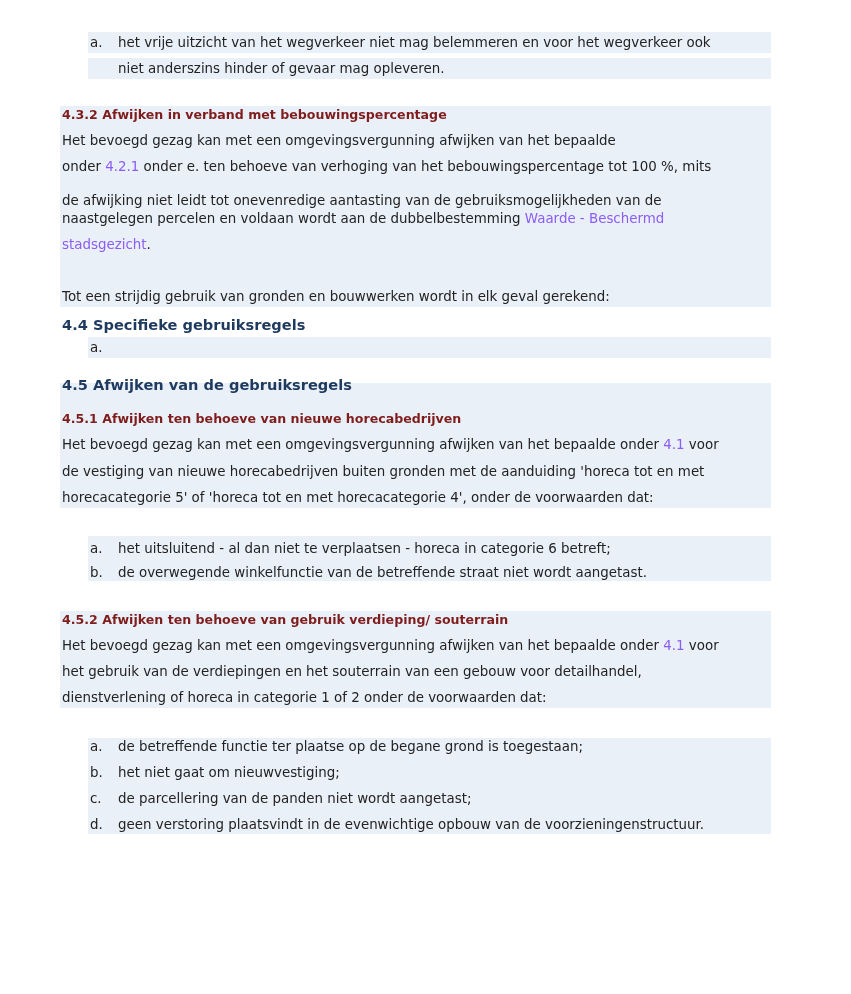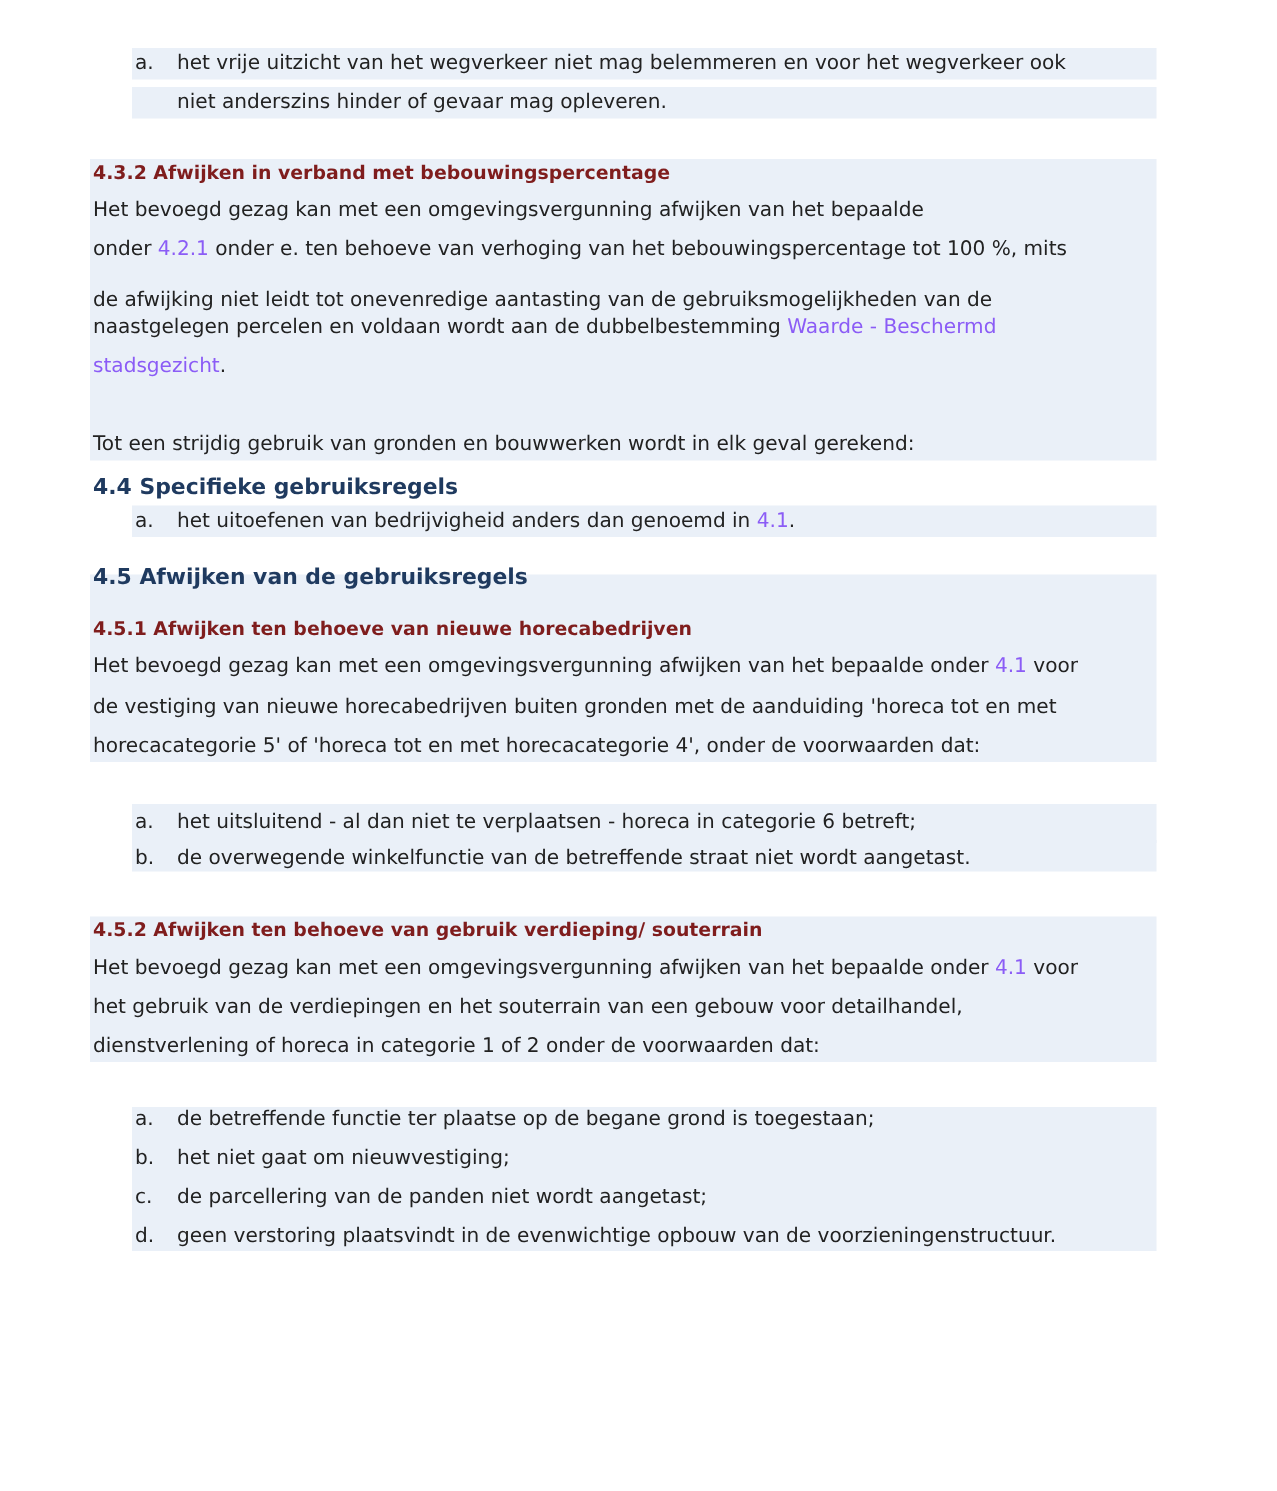--- a/index.html
+++ b/index.html
@@ -43,21 +43,20 @@
 </div>
 <div class="line" style="top:232px;">
   <a class="lnk">stadsgezicht</a><span>.</span>
 </div>
 
 <div class="line h2" style="top:268px;margin-top:44px;">4.4 Specifieke gebruiksregels</div>
 <div class="line" style="top:284px;">Tot een strijdig gebruik van gronden en bouwwerken wordt in elk geval gerekend:</div>
 
 <div class="li" style="top:337px;">
   <span class="mk">a.</span>
-  <span class="tx"><span>het uitoefenen van bedrijvigheid anders dan genoemd in </span><a class="lnk">4.1</a><span>.</span></span>
 </div>
 
 <div class="blk" style="top:383px;height:125px;"></div>
 <div class="line h2" style="top:372px;">4.5 Afwijken van de gebruiksregels</div>
 <div class="line h3" style="top:406px;">4.5.1 Afwijken ten behoeve van nieuwe horecabedrijven</div>
 <div class="line" style="top:432px;">
   <span>Het bevoegd gezag kan met een omgevingsvergunning afwijken van het bepaalde onder </span><a class="lnk">4.1</a><span> voor</span>
 </div>
 <div class="line" style="top:459px;">de vestiging van nieuwe horecabedrijven buiten gronden met de aanduiding 'horeca tot en met</div>
 <div class="line" style="top:485px;">horecacategorie 5' of 'horeca tot en met horecacategorie 4', onder de voorwaarden dat:</div>

